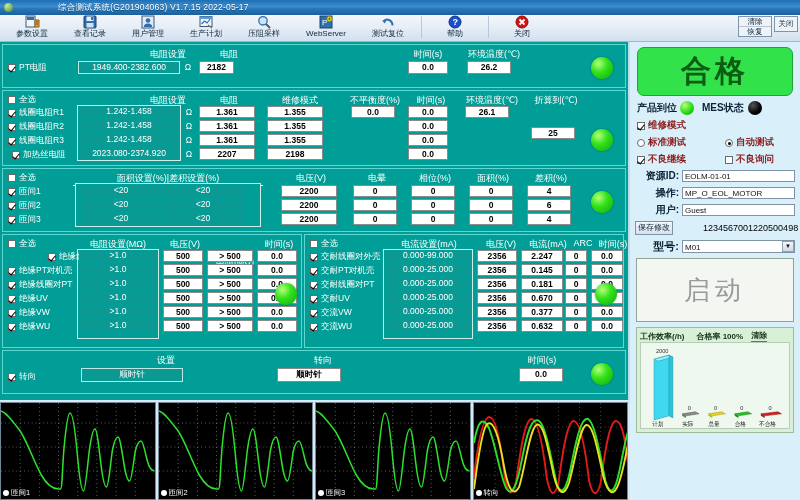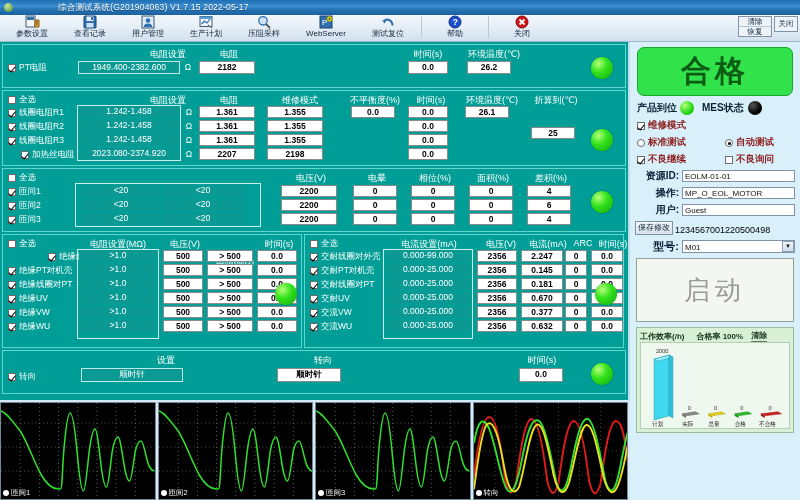--- a/index.html
+++ b/index.html
@@ -122,21 +122,21 @@
   .lamp.black{background:radial-gradient(circle at 34% 30%,#555,#000 60%);margin-right:0;}
   .optrow{display:flex;align-items:center;margin:4px 4px 0 4px;font-size:9.5px;font-weight:bold;color:#8a1b1b;}
   .optrow .o1{width:88px;display:flex;align-items:center;}
   .optrow .o2{display:flex;align-items:center;}
   .fieldrow{display:flex;align-items:center;margin:3px 2px 0 2px;}
   .fieldrow .flbl{width:44px;text-align:right;font-size:10px;font-weight:bold;color:#0b2236;padding-right:3px;}
   .fieldrow .fin{
     flex:1;height:12px;background:#fff;border:1px solid #7f93a5;font-size:8px;color:#111;
     padding-left:2px;line-height:12px;box-sizing:border-box;overflow:hidden;white-space:nowrap;
   }
-  .saverow{display:flex;align-items:flex-end;margin:4px 2px 0 2px;}
+  .saverow{display:flex;align-items:center;margin:4px 2px 0 2px;gap:28px;}
   .savebtn{
     background:linear-gradient(180deg,#f2f6fa,#d7e2ec);border:1px solid #7f93a5;
     font-size:8px;color:#0b2236;padding:1px 2px;line-height:10px;white-space:nowrap;
   }
   .savecells{display:flex;flex:1;margin-left:2px;}
   .modelrow{display:flex;align-items:center;margin:4px 2px 0 2px;}
   .modelrow .mlbl{width:44px;text-align:right;font-size:11px;font-weight:bold;color:#0b2236;padding-right:3px;}
   .combo{
     flex:1;height:13px;background:#fff;border:1px solid #7f93a5;position:relative;
     font-size:8px;color:#111;padding-left:2px;line-height:13px;box-sizing:border-box;
@@ -291,21 +291,21 @@
       <div class="hdr" style="left:196px;top:3px;width:60px;">电阻</div>
       <div class="hdr" style="left:400px;top:3px;width:50px;">时间(s)</div>
       <div class="hdr" style="left:458px;top:3px;width:66px;">环境温度(℃)</div>
 
       <div class="rowlbl" style="left:5px;top:17px;">
         <span class="cb on"></span>
         <span>PT电阻</span>
       </div>
       <div class="setbox" style="left:75px;top:16px;width:102px;height:13px;">1949.400-2382.600</div>
       <div class="unit" style="left:179px;top:17px;width:12px;">Ω</div>
-      <div class="val" style="left:196px;top:16px;width:56px;height:13px;">2182</div>
+      <div class="val" style="left:196px;top:16px;width:35px;height:13px;">2182</div>
       <div class="val" style="left:405px;top:16px;width:40px;height:13px;">0.0</div>
       <div class="val" style="left:464px;top:16px;width:44px;height:13px;">26.2</div>
       <div class="led" style="left:588px;top:12px;"></div>
     </div>
 
     <div class="panel" style="top:48px;width:624px;height:76px;">
       <div class="rowlbl" style="left:5px;top:3px;">
         <span class="cb"></span>
         <span>全选</span>
       </div>
@@ -345,38 +345,39 @@
       <div class="rowlbl" style="left:5px;top:44px;">
         <span class="cb on"></span>
         <span>线圈电阻R3</span>
       </div>
       <div class="setbox" style="left:76px;top:43px;width:100px;height:12px;border:none;">1.242-1.458</div>
       <div class="unit" style="left:180px;top:44px;width:12px;">Ω</div>
       <div class="val" style="left:196px;top:43px;width:56px;height:12px;">1.361</div>
       <div class="val" style="left:264px;top:43px;width:56px;height:12px;">1.355</div>
       <div class="val" style="left:405px;top:43px;width:40px;height:12px;">0.0</div>
 
-      <div class="rowlbl" style="left:18px;top:58px;font-family:Liberation Mono, monospace;">
+      <div class="rowlbl" style="left:9px;top:58px;font-family:Liberation Mono, monospace;">
         <span class="cb on"></span>
         <span>加热丝电阻</span>
       </div>
       <div class="setbox" style="left:76px;top:57px;width:100px;height:12px;border:none;">2023.080-2374.920</div>
       <div class="unit" style="left:180px;top:58px;width:12px;">Ω</div>
       <div class="val" style="left:196px;top:57px;width:56px;height:12px;">2207</div>
       <div class="val" style="left:264px;top:57px;width:56px;height:12px;">2198</div>
       <div class="val" style="left:405px;top:57px;width:40px;height:12px;">0.0</div>
 
       <div class="led" style="left:588px;top:38px;"></div>
     </div>
 
     <div class="panel" style="top:126px;width:624px;height:64px;">
       <div class="rowlbl" style="left:5px;top:3px;">
         <span class="cb"></span>
         <span>全选</span>
       </div>
+      <div class="hdr" style="left:70px;top:3px;width:190px;border-bottom:1px solid #fff;">面积设置(%)|差积设置(%)</div>
       <div class="hdr" style="left:276px;top:3px;width:64px;">电压(V)</div>
       <div class="hdr" style="left:348px;top:3px;width:52px;">电晕</div>
       <div class="hdr" style="left:404px;top:3px;width:56px;">相位(%)</div>
       <div class="hdr" style="left:462px;top:3px;width:56px;">面积(%)</div>
       <div class="hdr" style="left:520px;top:3px;width:56px;">差积(%)</div>
 
       <div class="setbox group" style="left:72px;top:14px;width:186px;height:44px;"></div>
 
       <div class="rowlbl" style="left:5px;top:17px;">
         <span class="cb on"></span>

